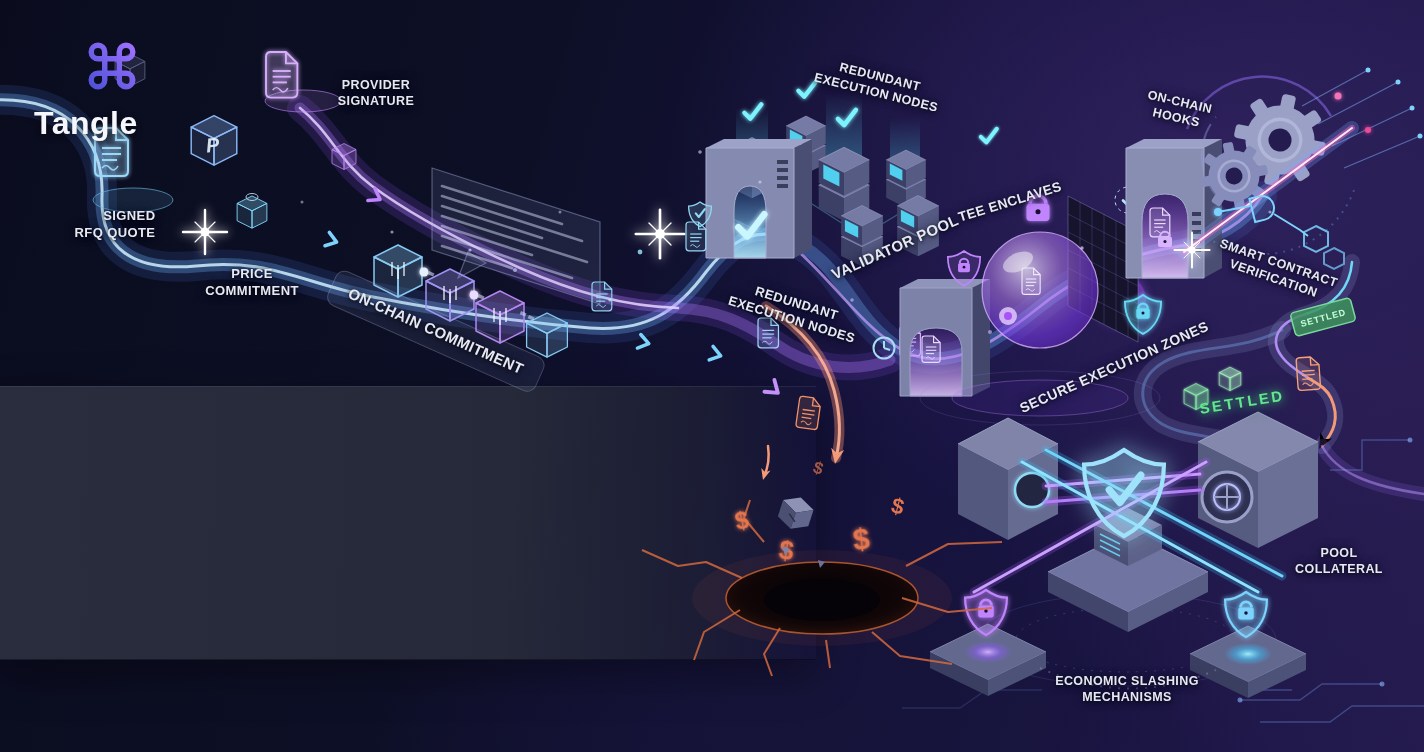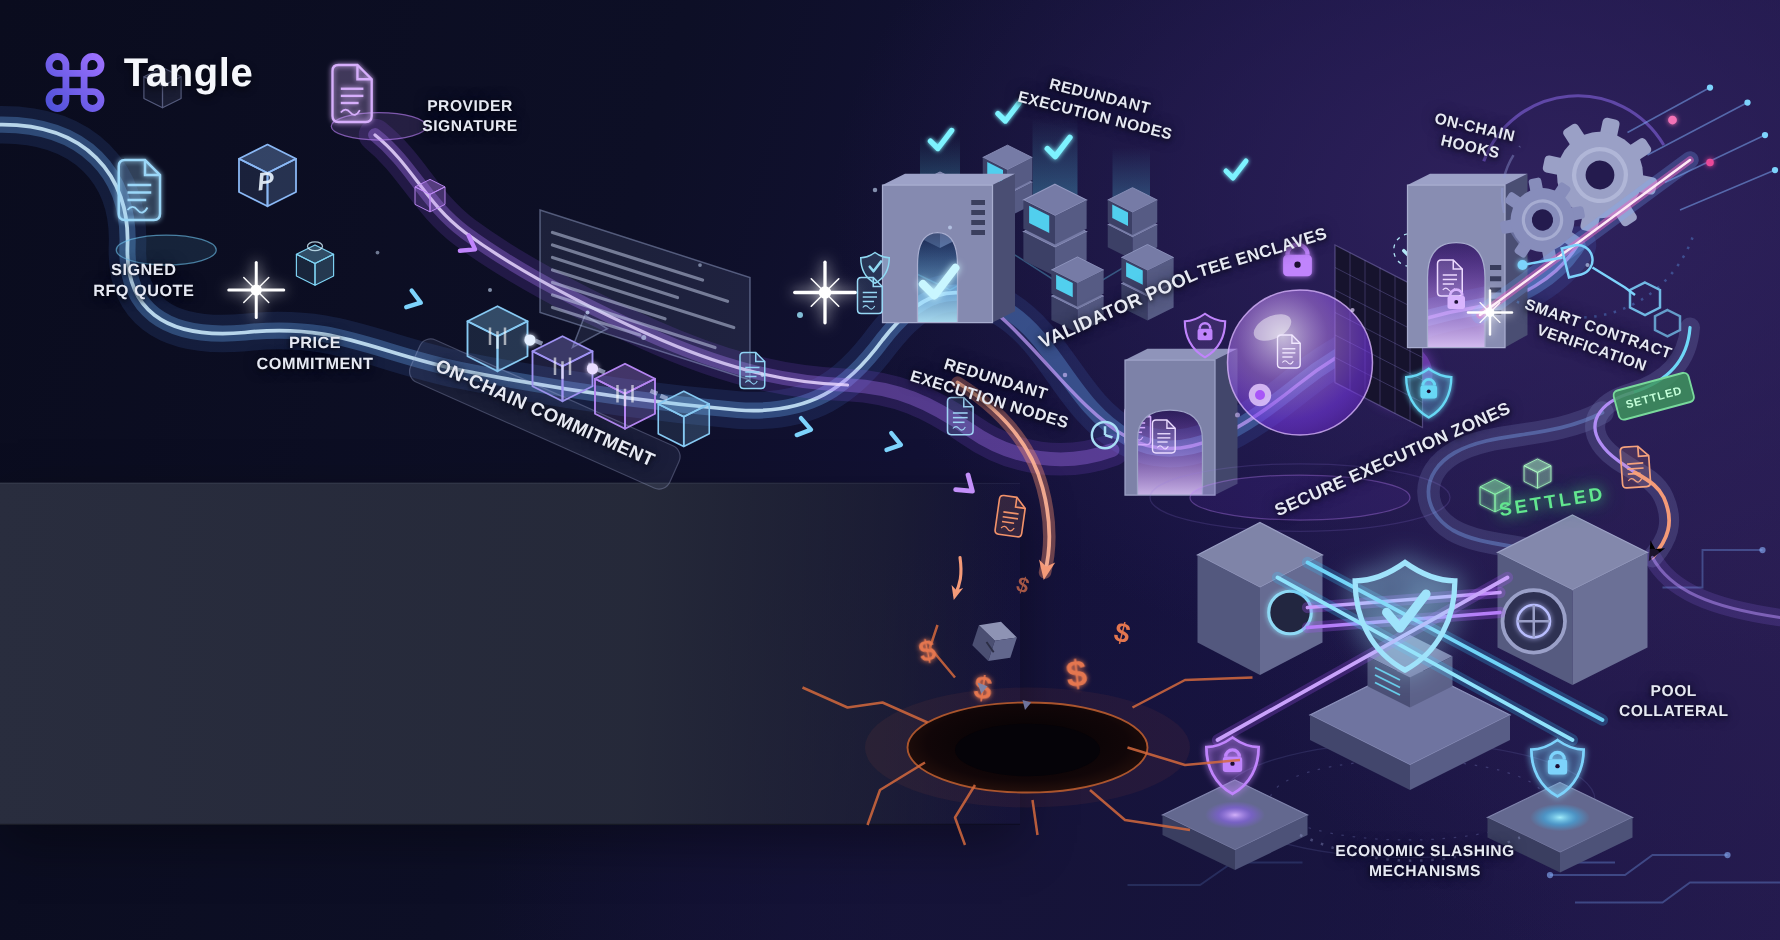--- a/index.html
+++ b/index.html
@@ -10,21 +10,21 @@
       radial-gradient(760px 560px at 101% 62%, rgba(41,29,82,.9) 0%, rgba(41,29,82,0) 60%),
       radial-gradient(620px 420px at 58% 96%, rgba(22,20,56,.9) 0%, rgba(22,20,56,0) 70%),
       linear-gradient(105deg,#0a0c1e 0%,#0d0f26 34%,#171342 68%,#231a4d 100%);}
   .scene{position:absolute;left:0;top:0;width:1424px;height:752px;}
   .panel{position:absolute;left:0;top:386px;width:816px;height:274px;
     background:linear-gradient(92deg, rgba(42,46,63,.97) 0%, rgba(38,42,58,.96) 62%, rgba(34,37,53,.55) 86%, rgba(34,37,53,0) 99%);
     box-shadow:inset 0 1px 0 rgba(205,215,240,.09), inset 0 -1px 0 rgba(0,0,0,.38), 0 14px 40px rgba(0,0,0,.35);}
   .title{position:absolute;left:72px;top:404px;font-weight:700;font-size:95px;line-height:1.07;
     letter-spacing:-2.5px;color:#f2f5fa;white-space:pre-line;
     text-shadow:0 7px 18px rgba(3,5,12,.6), 2px 3px 0 rgba(10,14,24,.35);}
-  .logo{position:absolute;left:34px;top:40px;display:flex;align-items:flex-start;gap:13px;}
+  .logo{position:absolute;left:34px;top:40px;display:flex;align-items:flex-end;gap:13px;flex-direction:column;}
   .logo-text{font-weight:700;font-size:32px;color:#f5f7fc;letter-spacing:.5px;
     text-shadow:0 2px 6px rgba(0,0,0,.6);}
   .lbl{position:absolute;font-weight:700;font-size:12.5px;line-height:1.3;color:#e6e9f3;
     letter-spacing:.4px;text-align:center;white-space:pre-line;
     text-shadow:0 1px 4px rgba(0,0,0,.85),0 0 10px rgba(15,22,48,.7);}
   .plate{background:rgba(140,152,196,.11);border:1px solid rgba(176,186,226,.26);
     border-radius:10px;padding:8px 18px;}
   .settled{color:#62e68f;letter-spacing:2.5px;
     text-shadow:0 0 10px rgba(74,222,128,.9),0 0 22px rgba(74,222,128,.45);}
   .usd{font-family:"Liberation Sans","DejaVu Sans",sans-serif;font-weight:700;fill:#e4764f;}
@@ -533,37 +533,37 @@
             <stop offset="1" stop-color="#9d71ff"></stop>
         </linearGradient>
       </defs>
     </svg>
     <span class="logo-text">Tangle</span>
   </div>
 
   <div class="title"><br>
     </div>
 
-  <div class="lbl" style="left:115px;top:225px;font-size:13px;transform:translate(-50%,-50%);">SIGNED
+  <div class="lbl" style="left:115px;top:225px;font-size:13px;transform:translate(-50%,-50%);text-align:right;">SIGNED
 RFQ QUOTE</div>
   <div class="lbl" style="left:252px;top:250px;font-size:13px;transform:translate(-50%,-50%);margin-top:33px;">PRICE
 COMMITMENT</div>
   <div class="lbl" style="left:376px;top:93px;font-size:12.5px;transform:translate(-50%,-50%);">PROVIDER
 SIGNATURE</div>
   <div class="lbl plate" style="left:436px;top:331px;font-size:15px;transform:translate(-50%,-50%) rotate(24deg);">ON-CHAIN COMMITMENT</div>
   <div class="lbl" style="left:878px;top:85px;font-size:12.5px;transform:translate(-50%,-50%) rotate(14deg);">REDUNDANT
 EXECUTION NODES</div>
   <div class="lbl" style="left:895px;top:247px;font-size:15px;transform:translate(-50%,-50%) rotate(-24deg);">VALIDATOR POOL</div>
   <div class="lbl" style="left:794px;top:312px;font-size:13px;transform:translate(-50%,-50%) rotate(17deg);">REDUNDANT
 EXECUTION NODES</div>
   <div class="lbl" style="left:1010px;top:202px;font-size:13.5px;transform:translate(-50%,-50%) rotate(-17deg);">TEE ENCLAVES</div>
   <div class="lbl" style="left:1178px;top:110px;font-size:12.5px;transform:translate(-50%,-50%) rotate(13deg);">ON-CHAIN
 HOOKS</div>
   <div class="lbl" style="left:1276px;top:271px;font-size:12.5px;transform:translate(-50%,-50%) rotate(19deg);">SMART CONTRACT
 VERIFICATION</div>
   <div class="lbl" style="left:1114px;top:367px;font-size:14px;transform:translate(-50%,-50%) rotate(-24deg);">SECURE EXECUTION ZONES</div>
   <div class="lbl settled" style="left:1242px;top:402px;font-size:15px;transform:translate(-50%,-50%) rotate(-9deg);">SETTLED</div>
   <div class="lbl" style="left:1339px;top:561px;font-size:12.5px;transform:translate(-50%,-50%);">POOL
 COLLATERAL</div>
-  <div class="lbl" style="left:1127px;top:689px;font-size:12.5px;transform:translate(-50%,-50%);margin-left:13px;">ECONOMIC SLASHING
+  <div class="lbl" style="left:1127px;top:689px;font-size:12.5px;transform:translate(-50%,-50%);">ECONOMIC SLASHING
 MECHANISMS</div>
 
 </div>
 
 </body></html>

